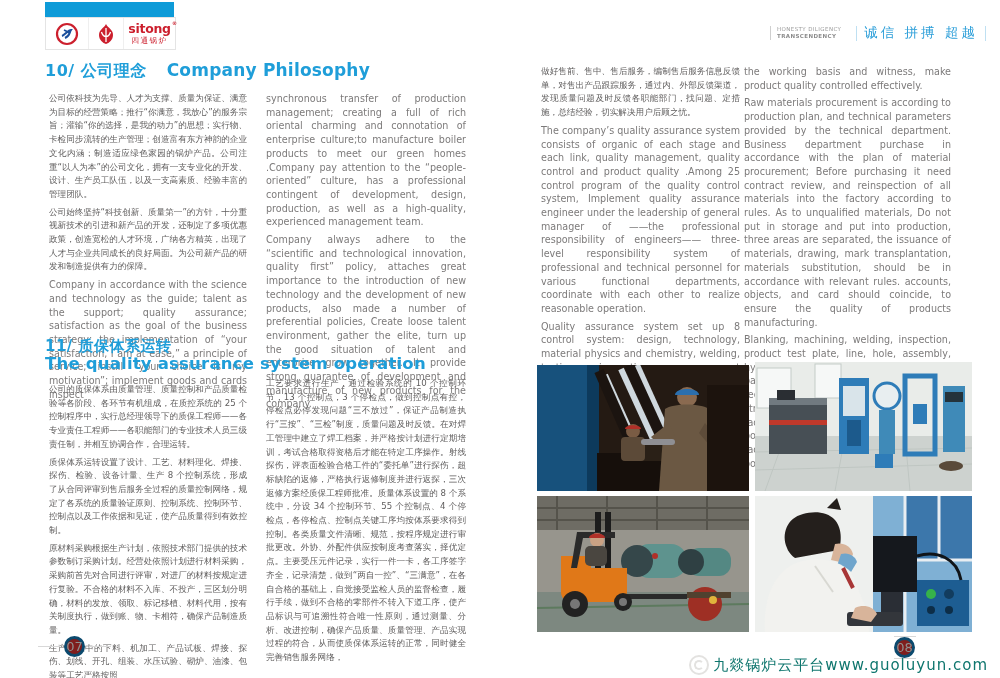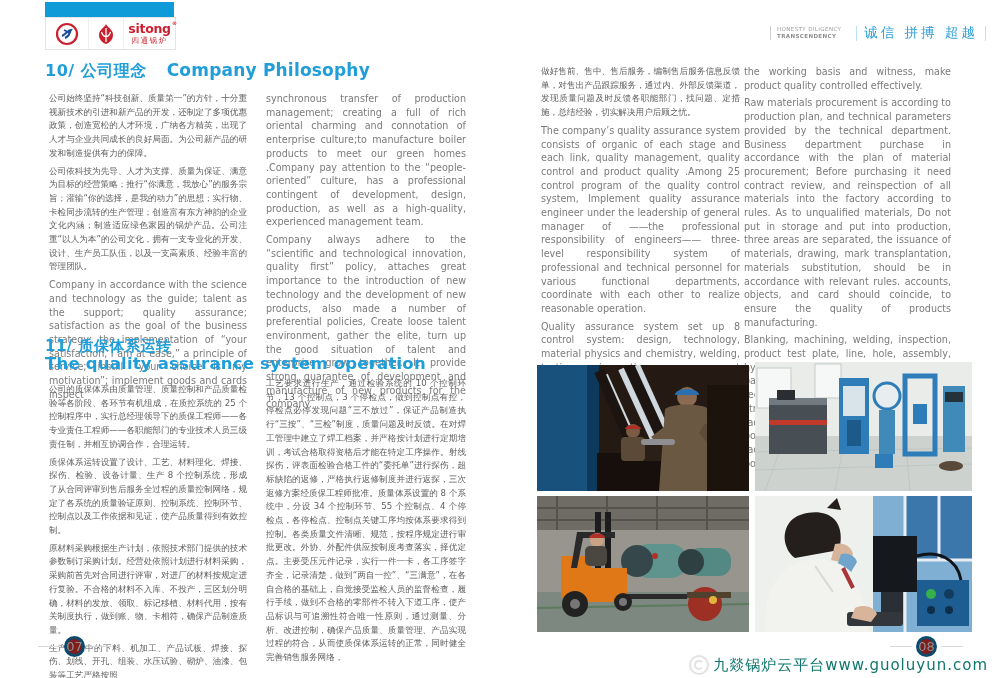--- a/index.html
+++ b/index.html
@@ -83,22 +83,22 @@
     <div class="slg-div"></div>
     <div class="slogan-cn">诚信  拼搏  超越</div>
     <div class="slg-div"></div>
   </div>
 
   <h2 class="sec-head h10" style="margin:0;">
     <span>10/ 公司理念</span><span class="en-t">Company Philosophy</span>
   </h2>
 
   <div class="col" style="left:45px;top:88px;width:206px;">
+    <p class="cn">公司依科技为先导、人才为支撑、质量为保证、满意为目标的经营策略；推行“你满意，我放心”的服务宗旨；灌输“你的选择，是我的动力”的思想；实行物、卡检同步流转的生产管理；创造富有东方神韵的企业文化内涵；制造适应绿色家园的锅炉产品。公司注重“以人为本”的公司文化，拥有一支专业化的开发、设计、生产员工队伍，以及一支高素质、经验丰富的管理团队。</p>
     <p class="cn">公司始终坚持“科技创新、质量第一”的方针，十分重视新技术的引进和新产品的开发，还制定了多项优惠政策，创造宽松的人才环境，广纳各方精英，出现了人才与企业共同成长的良好局面。为公司新产品的研发和制造提供有力的保障。</p>
-    <p class="cn">公司依科技为先导、人才为支撑、质量为保证、满意为目标的经营策略；推行“你满意，我放心”的服务宗旨；灌输“你的选择，是我的动力”的思想；实行物、卡检同步流转的生产管理；创造富有东方神韵的企业文化内涵；制造适应绿色家园的锅炉产品。公司注重“以人为本”的公司文化，拥有一支专业化的开发、设计、生产员工队伍，以及一支高素质、经验丰富的管理团队。</p>
     <p class="en">Company in accordance with the science and technology as the guide; talent as the support; quality assurance; satisfaction as the goal of the business strategy; the implementation of “your satisfaction, I am at ease,” a principle of service; instill “your choice is my motivation”; implement goods and cards inspect</p>
   </div>
 
   <div class="col" style="left:262px;top:88px;width:208px;">
     <p class="en">synchronous transfer of production management; creating a full of rich oriental charming and connotation of enterprise culture;to manufacture boiler products to meet our green homes .Company pay attention to the “people-oriented” culture, has a professional contingent of development, design, production, as well as a high-quality, experienced management team.</p>
     <p class="en">Company always adhere to the “scientific and technological innovation, quality first” policy, attaches great importance to the introduction of new technology and the development of new products, also made a number of preferential policies, Create loose talent environment, gather the elite, turn up the good situation of talent and enterprise grow together. It provide strong guarantee of development and manufacture of new products for the company.</p>
   </div>
 
   <h2 class="sec-head h11" style="margin:0;">
     <span>11/ 质保体系运转</span>
@@ -257,21 +257,21 @@
       <path d="M100 112c8-4 18-2 22 6l-6 8-20-4z" fill="#d8b49a"></path>
     </svg>
   </figure>
 
   <div class="pagenum" style="left:38px;top:636px;">
     <span class="pn-line"></span>
     <span class="pn-circle">07</span>
     <span class="pn-line"></span>
   </div>
 
-  <div class="pagenum" style="left:890px;top:636px;">
+  <div class="pagenum" style="left:890px;top:636px;flex-direction:column;">
     <span class="pn-line"></span>
     <span class="pn-circle">08</span>
     <span class="pn-line"></span>
   </div>
 
   <div class="watermark">
     <span class="wm-ring"></span>
     <span>九燚锅炉云平台www.guoluyun.com</span>
   </div>
 

